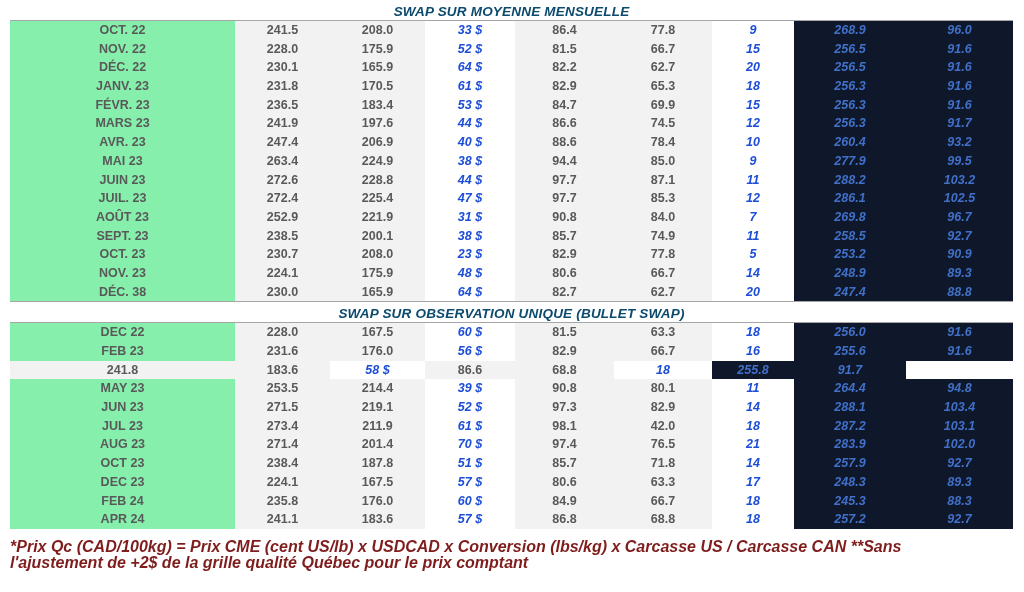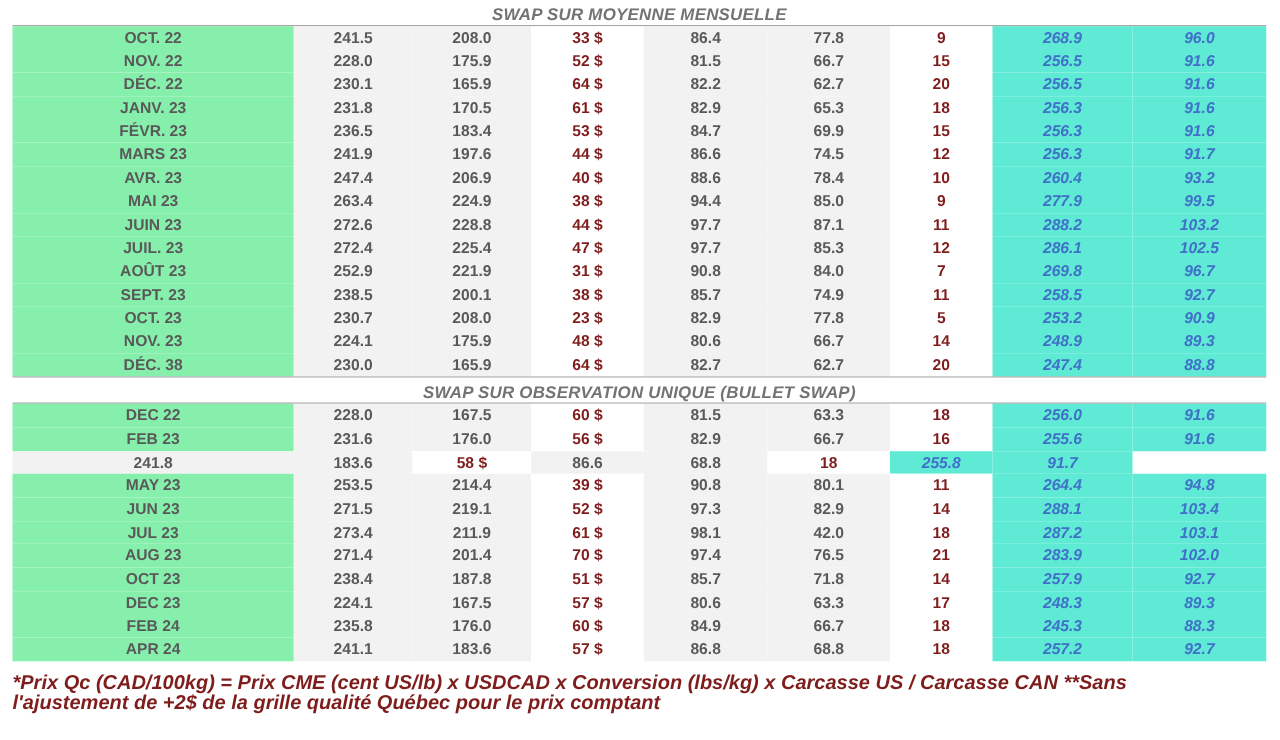--- a/index.html
+++ b/index.html
@@ -11,21 +11,21 @@
     overflow: hidden;
     font-family: "Liberation Sans", sans-serif;
   }
   .page {
     position: relative;
     width: 1003px;
     margin-left: 10px;
   }
   .section-title {
     text-align: center;
-    color: #737373;
+    color: #0c4a6e;
     font-weight: bold;
     font-style: italic;
     font-size: 13.5px;
     line-height: 17px;
     padding-top: 3px;
     letter-spacing: 0.2px;
   }
   .datatable {
     border-top: 1px solid #a6a6a6;
   }
@@ -52,26 +52,27 @@
   }
   
   .cell.c2, .cell.c3, .cell.c5, .cell.c6 {
     background: #f2f2f2;
     color: #595959;
     font-weight: bold;
   }
   
   .cell.c4, .cell.c7 {
     background: #ffffff;
-    color: #7f1d1d;
-    font-weight: bold;
+    color: #1d4ed8;
+    font-weight: bold;
+    font-style: italic;
   }
   
   .cell.c8, .cell.c9 {
-    background: #5eead4;
+    background: #0f172a;
     color: #4070C8;
     font-weight: bold;
     font-style: italic;
     text-align: center;
   }
   .footnote {
     margin-top: 10px;
     width: 985px;
     color: #7f1d1d;
     font-size: 16px;

